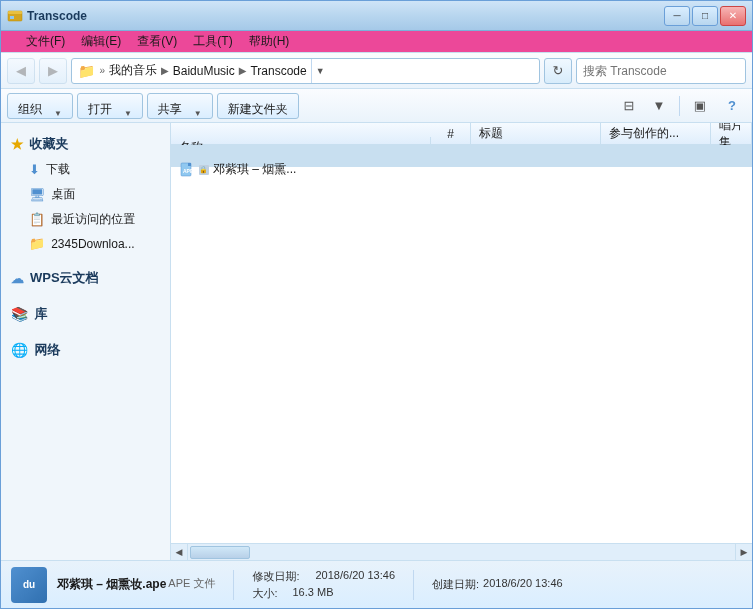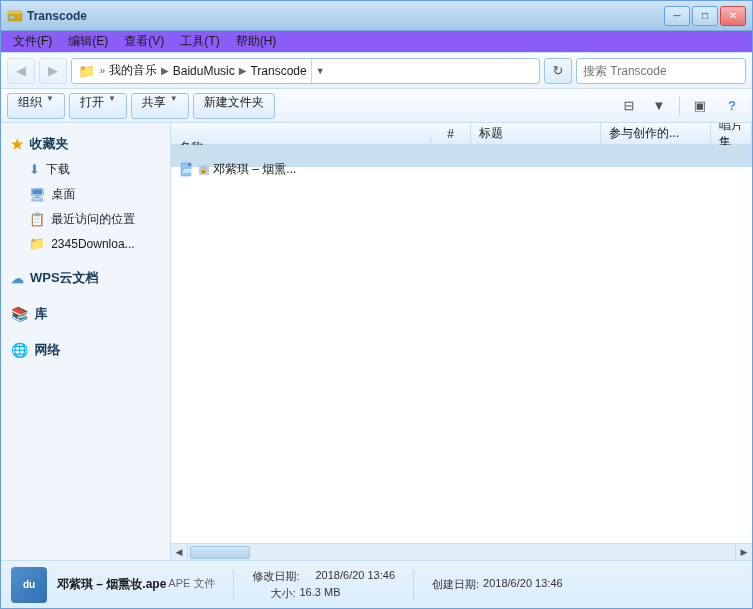--- a/index.html
+++ b/index.html
@@ -64,24 +64,24 @@
     }
     .titlebar-btn.close-btn {
       background: linear-gradient(180deg, #f7b5b5 0%, #e87070 100%);
       color: #fff;
       border-color: #c44;
     }
 
     
     .menubar {
       height: 22px;
-      background: #8b5cf6;
-      display: flex;
-      align-items: center;
-      padding: 0 4px;
+      background: #ec4899;
+      display: flex;
+      align-items: center;
+      padding: 0 17px;
       border-bottom: 1px solid #c8dff0;
     }
     .menubar-item {
       padding: 2px 8px;
       cursor: pointer;
       color: #1a1a1a;
       font-size: 12px;
     }
 
     
@@ -204,22 +204,22 @@
       gap: 4px;
       border-bottom: 1px solid #c8dff0;
     }
     .action-btn {
       height: 26px;
       padding: 0 10px;
       border: 1px solid #a0c4e0;
       border-radius: 3px;
       background: linear-gradient(180deg, #f5faff 0%, #daeeff 100%);
       display: flex;
-      align-items: flex-start;
-      gap: 4px;
+      align-items: flex-end;
+      gap: 12px;
       cursor: pointer;
       font-size: 12px;
       color: #1a1a1a;
     }
     .action-btn .arrow {
       font-size: 8px;
       color: #555;
     }
     .action-btn-spacer {
       flex: 1;
@@ -663,21 +663,21 @@
     <div class="status-info">
       <span class="status-filename">邓紫琪 – 烟熏妆.ape</span>
       <span class="status-type">APE 文件</span>
     </div>
     <div class="status-divider-v"></div>
     <div class="status-meta">
       <span style="display: flex; gap: 16px;">
         <span>修改日期:</span>
         <span>2018/6/20 13:46</span>
       </span>
-      <span style="display: flex; gap: 4px; margin-left: 18px;">
+      <span style="display: flex; gap: 15px;">
         <span>大小:</span>
         <span>16.3 MB</span>
       </span>
     </div>
     <div class="status-divider-v"></div>
     <div class="status-meta">
       <span style="display: flex; gap: 4px; text-align: right;">
         <span>创建日期:</span>
         <span>2018/6/20 13:46</span>
       </span>

